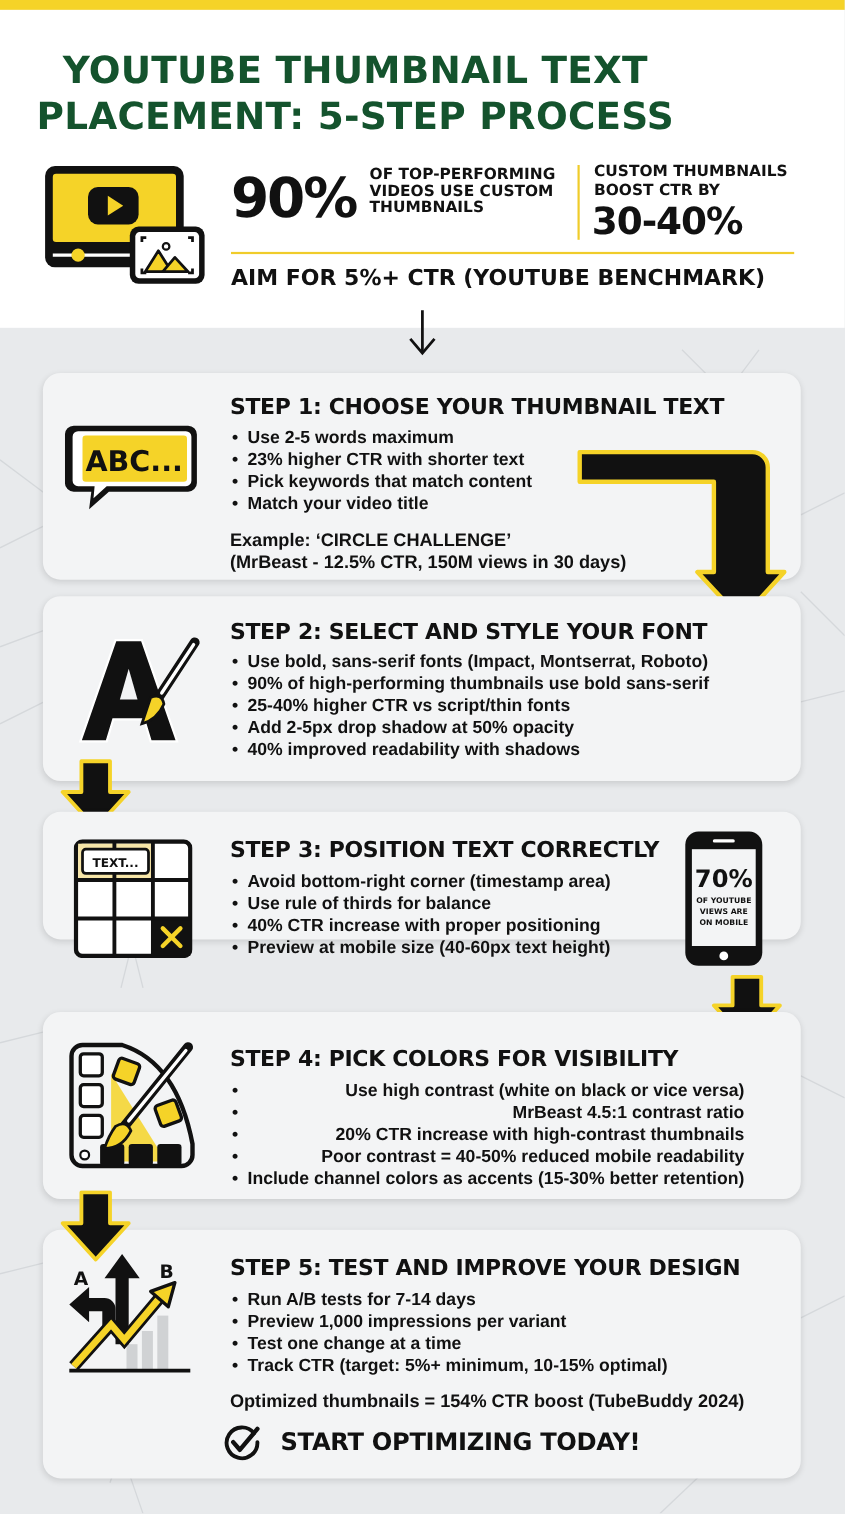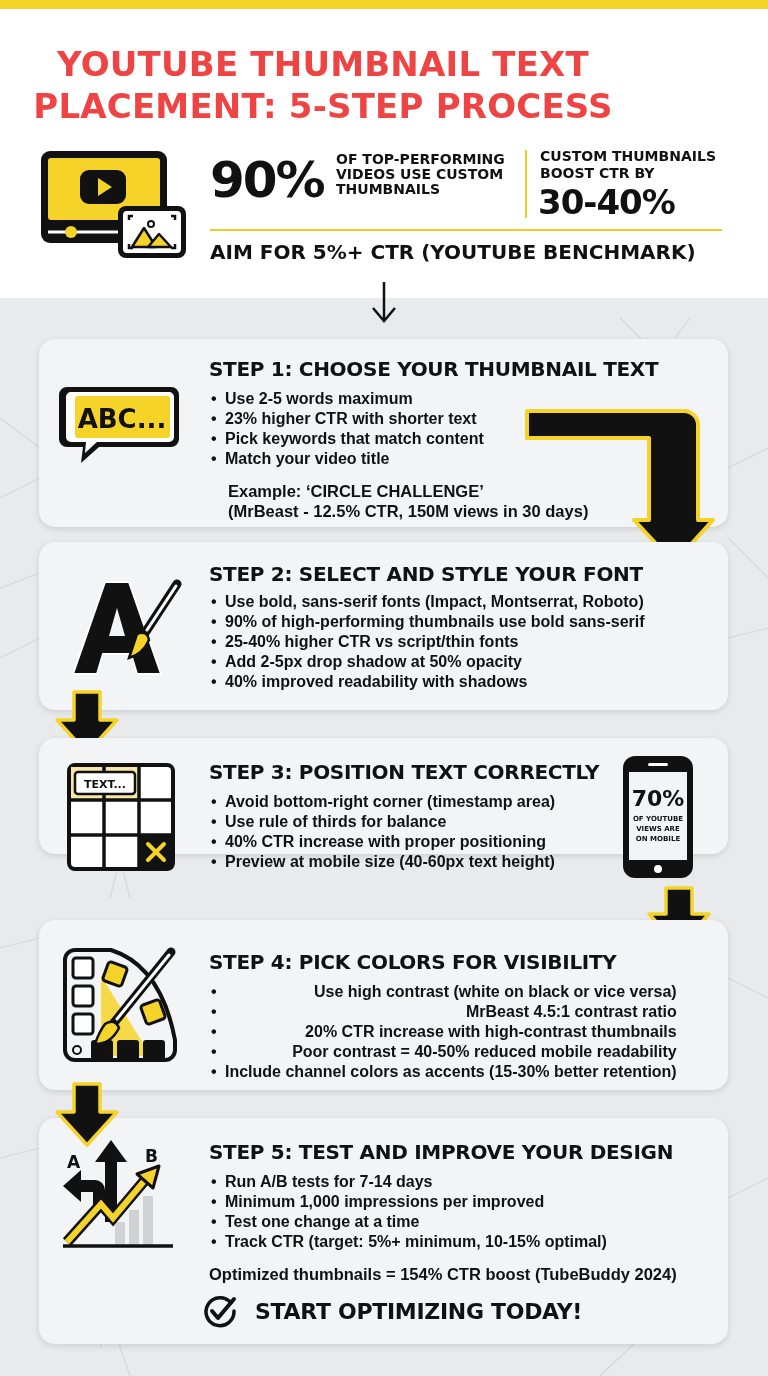--- a/index.html
+++ b/index.html
@@ -10,21 +10,21 @@
     background: #e8eaec;
     position: relative;
   }
   .topbar { position: absolute; left: 0; top: 0; width: 768px; height: 9px; background: #f5d328; }
   .header {
     position: absolute; left: 0; top: 9px; width: 768px; height: 289px; background: #ffffff;
   }
   .title {
     position: absolute; left: 0; top: 34px; width: 646px; text-align: center;
     font-family: "DejaVu Sans", sans-serif; font-weight: bold; font-size: 34px; line-height: 42px;
-    letter-spacing: 0.2px; color: #ef4444;
+    letter-spacing: 0.2px; color: #14532d;
   }
   .hero-icon { position: absolute; left: 38px; top: 148px; width: 150px; height: 112px; }
   .stat-big {
     position: absolute; left: 210px; top: 150px; font-family: "DejaVu Sans", sans-serif;
     font-weight: bold; font-size: 50px; line-height: 60px; letter-spacing: -2px; color: #111;
   }
   .stat-desc {
     position: absolute; left: 336px; top: 152px; width: 190px; font-family: "DejaVu Sans", sans-serif;
     font-weight: bold; font-size: 14px; line-height: 15px; color: #111;
   }
@@ -145,21 +145,21 @@
     <rect x="16" y="15" width="95" height="42" rx="3" fill="#f5d328"></rect>
     <text x="63" y="47" text-anchor="middle" font-family="DejaVu Sans, sans-serif" font-weight="bold" font-size="26" fill="#111">ABC...</text>
   </svg>
   <h2 style="top:18px;">STEP 1: CHOOSE YOUR THUMBNAIL TEXT</h2>
   <ul style="top:50px;">
     <li>Use 2-5 words maximum</li>
     <li>23% higher CTR with shorter text</li>
     <li>Pick keywords that match content</li>
     <li>Match your video title</li>
   </ul>
-  <div class="note" style="top:142px;margin-left:19px;">
+  <div class="note" style="top:142px;">
     <div>Example: ‘CIRCLE CHALLENGE’</div>
     <div>(MrBeast - 12.5% CTR, 150M views in 30 days)</div>
   </div>
 </div>
 
 <svg class="flow-arrow" style="left:524px;top:408px;width:192px;height:158px;" viewBox="0 0 192 158">
   <path d="M3 3 H160 a14 14 0 0 1 14 14 V112 H189 L150 155 L110 112 H125 V30 H3 Z" fill="#111" stroke="#f5d328" stroke-width="4" stroke-linejoin="round"></path>
 </svg>
 
 <div class="card" style="top:542px;height:168px;">
@@ -257,21 +257,21 @@
     <polygon points="50,0 66,22 56,22 56,82 44,82 44,22 34,22" fill="#111"></polygon>
     <path d="M44 70 V50 a10 10 0 0 0 -10 -10 H20 V30 L2 46 L20 62 V52 H32 V70 Z" fill="#111"></path>
     <polyline points="6,102 40,64 52,78 84,40" fill="none" stroke="#111" stroke-width="11" stroke-linejoin="miter"></polyline>
     <polyline points="6,102 40,64 52,78 84,40" fill="none" stroke="#f5d328" stroke-width="6" stroke-linejoin="miter"></polyline>
     <polygon points="76,34 98,26 92,48" fill="#f5d328" stroke="#111" stroke-width="3" stroke-linejoin="round"></polygon>
     <line x1="2" y1="106" x2="112" y2="106" stroke="#111" stroke-width="3.5"></line>
   </svg>
   <h2 style="top:22px;">STEP 5: TEST AND IMPROVE YOUR DESIGN</h2>
   <ul style="top:54px;">
     <li>Run A/B tests for 7-14 days</li>
-    <li>Minimum 1,000 impressions per improved</li>
+    <li>Preview 1,000 impressions per variant</li>
     <li>Test one change at a time</li>
     <li>Track CTR (target: 5%+ minimum, 10-15% optimal)</li>
   </ul>
   <div class="note" style="top:146px;">Optimized thumbnails = 154% CTR boost (TubeBuddy 2024)</div>
   <div class="cta" style="top:176px;">
     <svg width="34" height="34" viewBox="0 0 34 34">
       <path d="M28 9 A14 14 0 1 0 31 17" fill="none" stroke="#111" stroke-width="3.5" stroke-linecap="round"></path>
       <polyline points="9,17 15,24 31,5" fill="none" stroke="#111" stroke-width="4" stroke-linecap="round" stroke-linejoin="round"></polyline>
     </svg>
     <span class="cta-text">START OPTIMIZING TODAY!</span>

